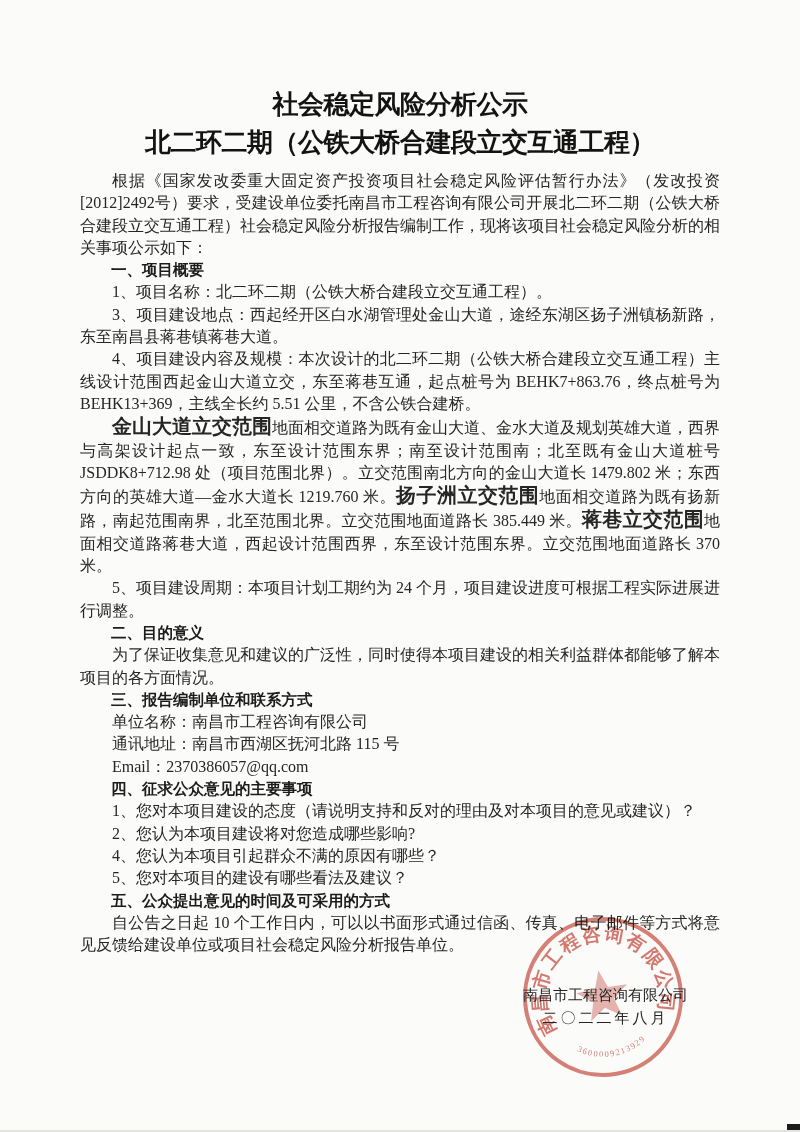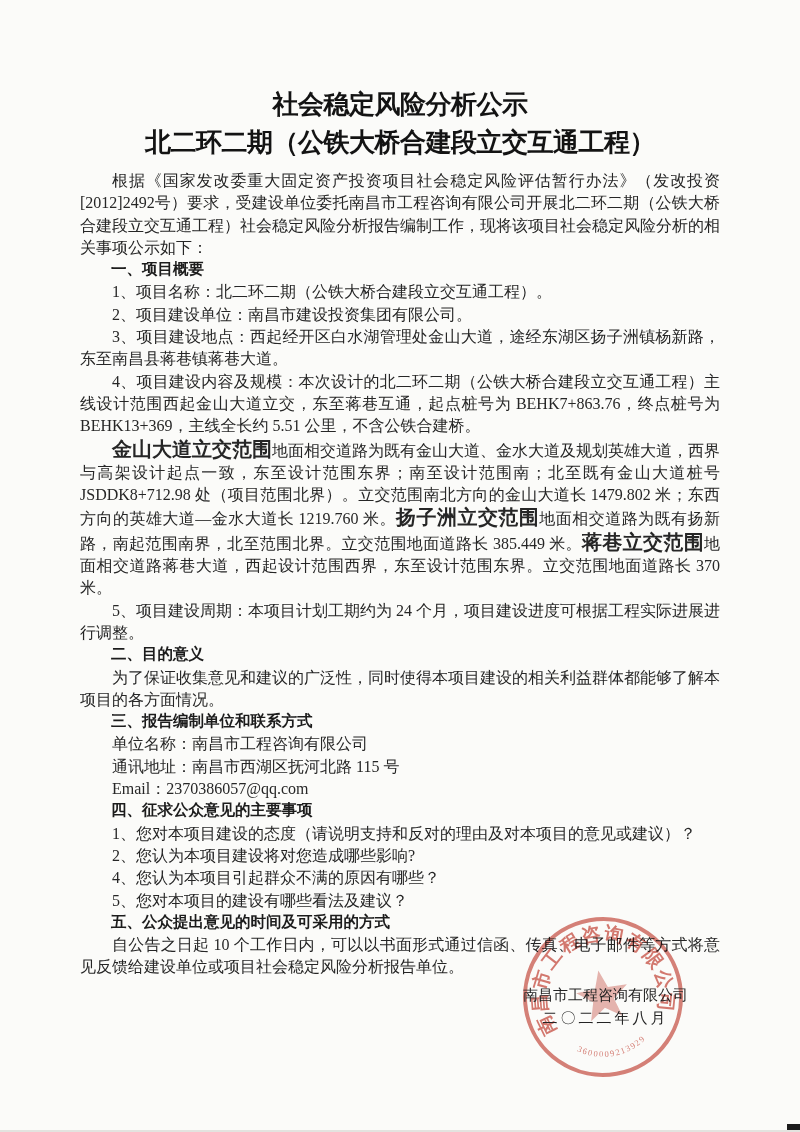--- a/index.html
+++ b/index.html
@@ -29,21 +29,21 @@
     line-height:22.3px;
     text-align:justify;
   }
   .body-text p{
     margin:0;
     text-indent:2em;
   }
   .body-text p.heading{
     font-weight:bold;
     color:#1c1c1c;
-    font-family:Liberation Mono, monospace;
+    font-family:Liberation Serif, serif;
     font-size:15.5px;
     text-align:left;
   }
   .run-bold{
     font-weight:bold;
     font-family:"Liberation Sans","DejaVu Sans",sans-serif;
     font-size:20px;
   }
   .signature{
     position:absolute;
@@ -92,21 +92,20 @@
 
   <div class="content">
     <div class="doc-title">
       <div>社会稳定风险分析公示</div>
       <div>北二环二期（公铁大桥合建段立交互通工程）</div>
     </div>
     <div class="body-text" id="paragraphs">
         <p class="paragraph"><span>根据《国家发改委重大固定资产投资项目社会稳定风险评估暂行办法》（发改投资[2012]2492号）要求，受建设单位委托南昌市工程咨询有限公司开展北二环二期（公铁大桥合建段立交互通工程）社会稳定风险分析报告编制工作，现将该项目社会稳定风险分析的相关事项公示如下：</span></p>
         <p class="heading"><span>一、项目概要</span></p>
         <p class="paragraph"><span>1、项目名称：北二环二期（公铁大桥合建段立交互通工程）。</span></p>
-        <p class="paragraph"><span>2、项目建设单位：南昌市建设投资集团有限公司。</span></p>
         <p class="paragraph"><span>3、项目建设地点：西起经开区白水湖管理处金山大道，途经东湖区扬子洲镇杨新路，东至南昌县蒋巷镇蒋巷大道。</span></p>
         <p class="paragraph"><span>4、项目建设内容及规模：本次设计的北二环二期（公铁大桥合建段立交互通工程）主线设计范围西起金山大道立交，东至蒋巷互通，起点桩号为 BEHK7+863.76，终点桩号为 BEHK13+369，主线全长约 5.51 公里，不含公铁合建桥。</span></p>
         <p class="paragraph"><span class="run-bold">金山大道立交范围</span><span>地面相交道路为既有金山大道、金水大道及规划英雄大道，西界与高架设计起点一致，东至设计范围东界；南至设计范围南；北至既有金山大道桩号 JSDDK8+712.98 处（项目范围北界）。立交范围南北方向的金山大道长 1479.802 米；东西方向的英雄大道—金水大道长 1219.760 米。</span><span class="run-bold">扬子洲立交范围</span><span>地面相交道路为既有扬新路，南起范围南界，北至范围北界。立交范围地面道路长 385.449 米。</span><span class="run-bold">蒋巷立交范围</span><span>地面相交道路蒋巷大道，西起设计范围西界，东至设计范围东界。立交范围地面道路长 370 米。</span></p>
         <p class="paragraph"><span>5、项目建设周期：本项目计划工期约为 24 个月，项目建设进度可根据工程实际进展进行调整。</span></p>
         <p class="heading"><span>二、目的意义</span></p>
         <p class="paragraph"><span>为了保证收集意见和建议的广泛性，同时使得本项目建设的相关利益群体都能够了解本项目的各方面情况。</span></p>
         <p class="heading"><span>三、报告编制单位和联系方式</span></p>
         <p class="paragraph"><span>单位名称：南昌市工程咨询有限公司</span></p>
         <p class="paragraph"><span>通讯地址：南昌市西湖区抚河北路 115 号</span></p>
         <p class="paragraph"><span>Email：2370386057@qq.com</span></p>

